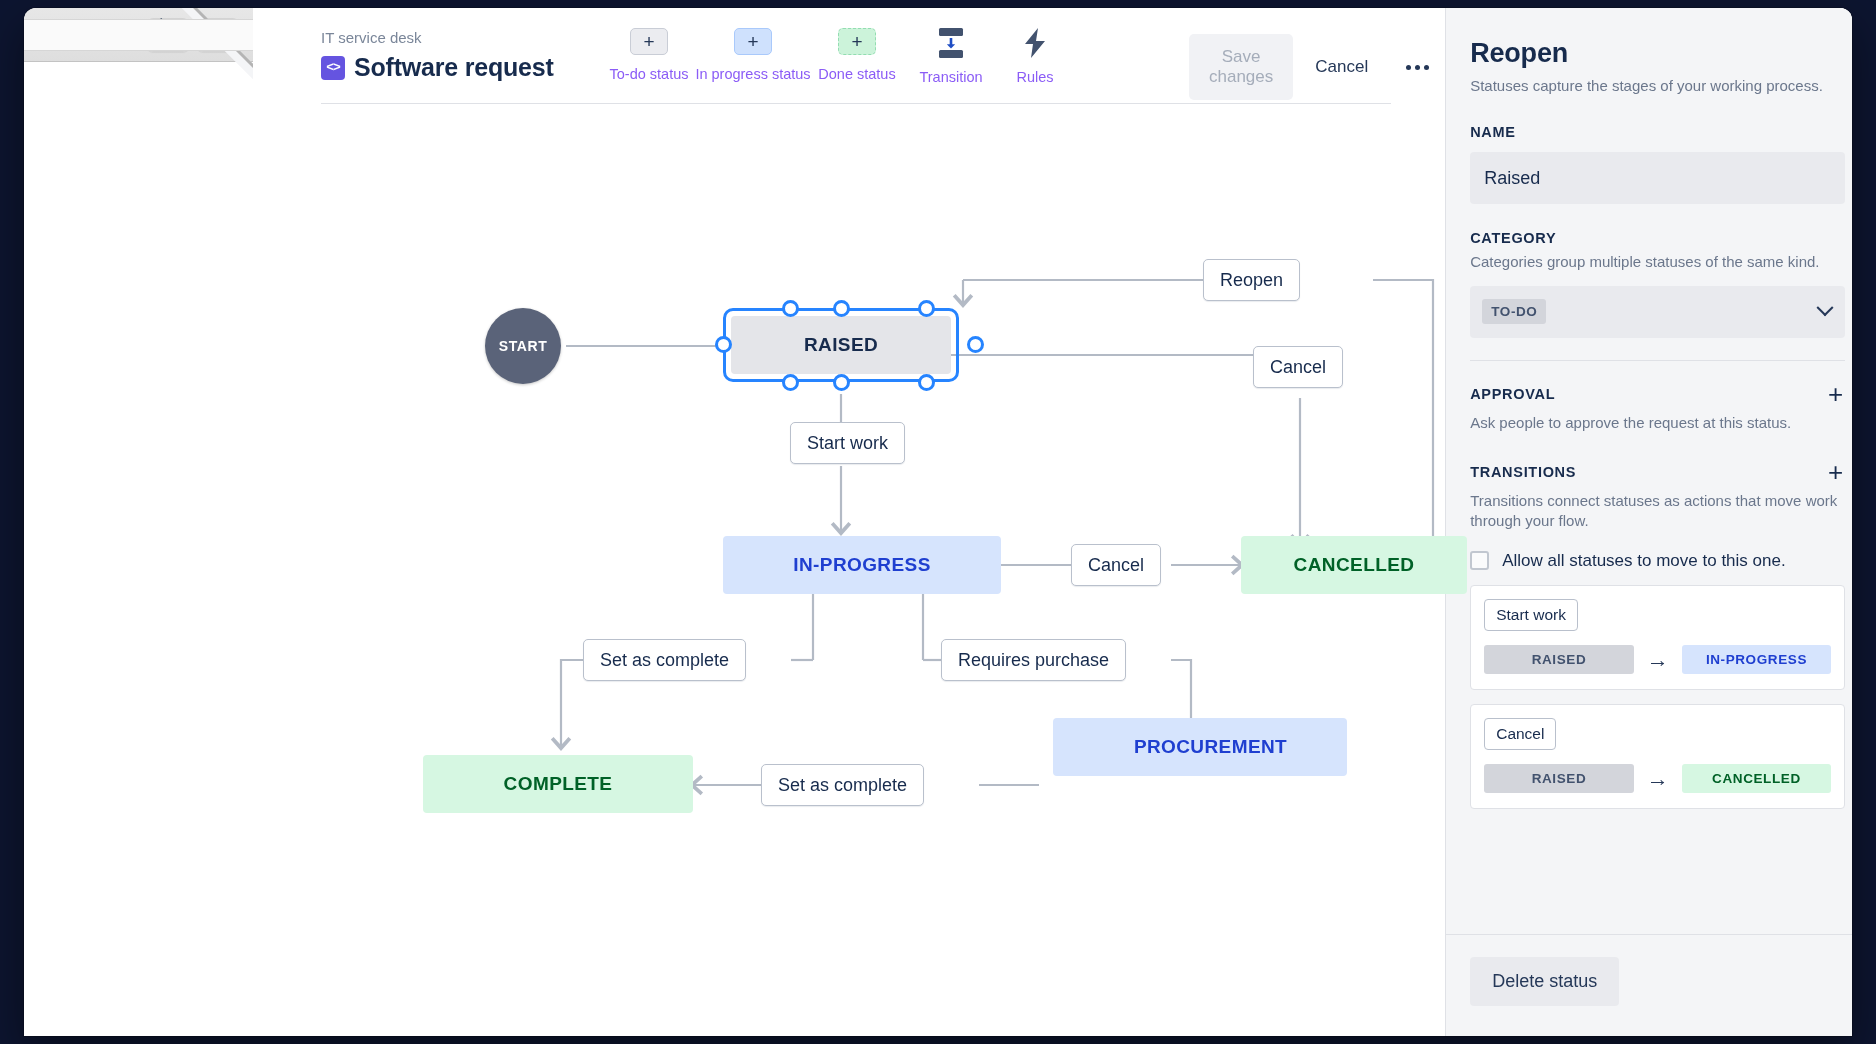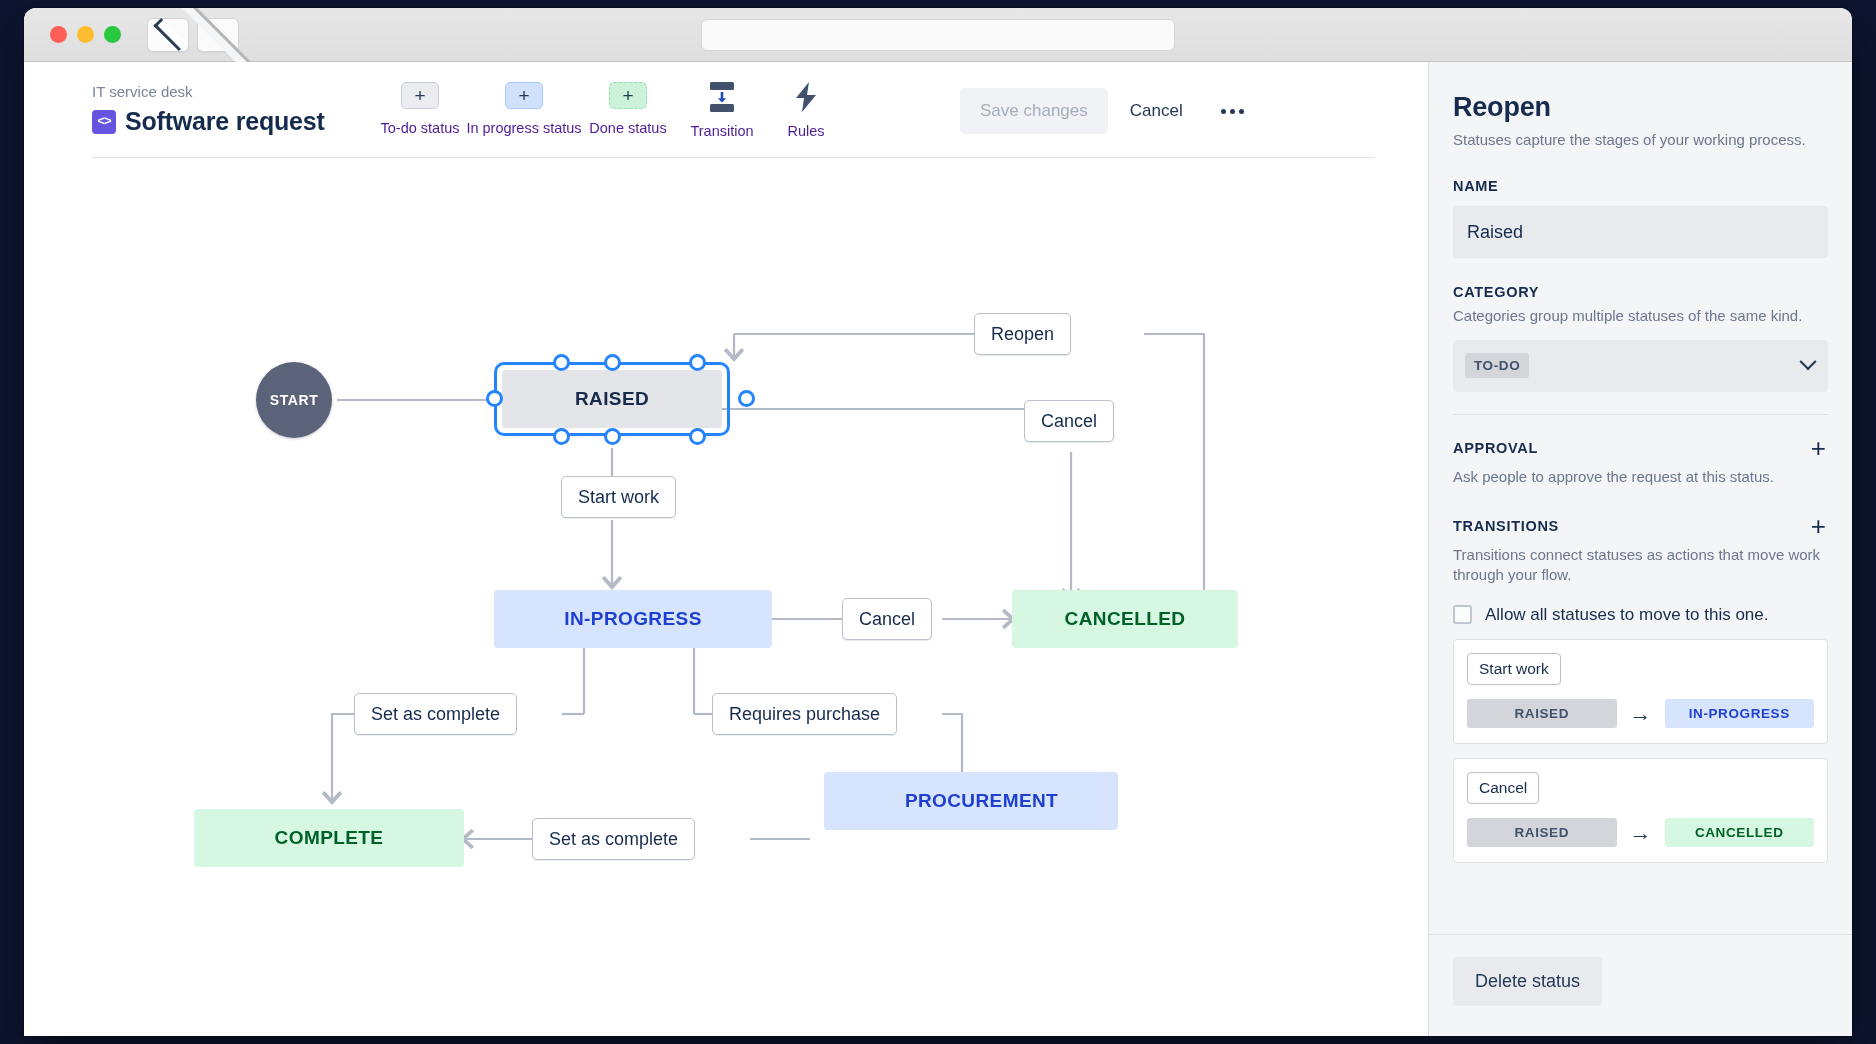--- a/index.html
+++ b/index.html
@@ -25,21 +25,21 @@
     position: absolute;
     left: 24px;
     top: 8px;
     width: 1828px;
     height: 1028px;
     background: #ffffff;
     border-radius: 12px 12px 0 0;
     box-shadow: 0 0 0 1px rgba(0,0,0,0.18), 0 18px 46px rgba(0,0,0,0.45);
     overflow: hidden;
     display: flex;
-    flex-direction: column;
+    flex-direction: row;
   }
 
   
   .titlebar {
     position: relative;
     height: 54px;
     flex: 0 0 54px;
     background: linear-gradient(180deg, #e7e7e7 0%, #dedede 100%);
     border-bottom: 1px solid #c3c3c3;
     display: flex;
@@ -132,21 +132,21 @@
   .addbox {
     width: 38px; height: 27px;
     border-radius: 5px;
     display: flex; align-items: center; justify-content: center;
     font-size: 19px; line-height: 1;
     color: #253858;
   }
   .addbox.todo { background: #ebecf0; border: 1px solid #c9cdd6; }
   .addbox.prog { background: #cfe1fd; border: 1px solid #a9c9fb; }
   .addbox.done { background: #ccf3da; border: 1px dashed #93ddb1; }
-  .toollabel { font-size: 14.5px; color: #4c1d95; white-space: nowrap; }
+  .toollabel { font-size: 14.5px; color: #8b5cf6; white-space: nowrap; }
 
   .tool.icononly { width: 84px; justify-content: flex-end; }
   .iconwrap { height: 30px; display: flex; align-items: center; justify-content: center; }
 
   .actions {
     display: flex; align-items: center; gap: 4px;
     margin-left: 112px;
     padding-top: 10px;
   }
   .savebtn {

